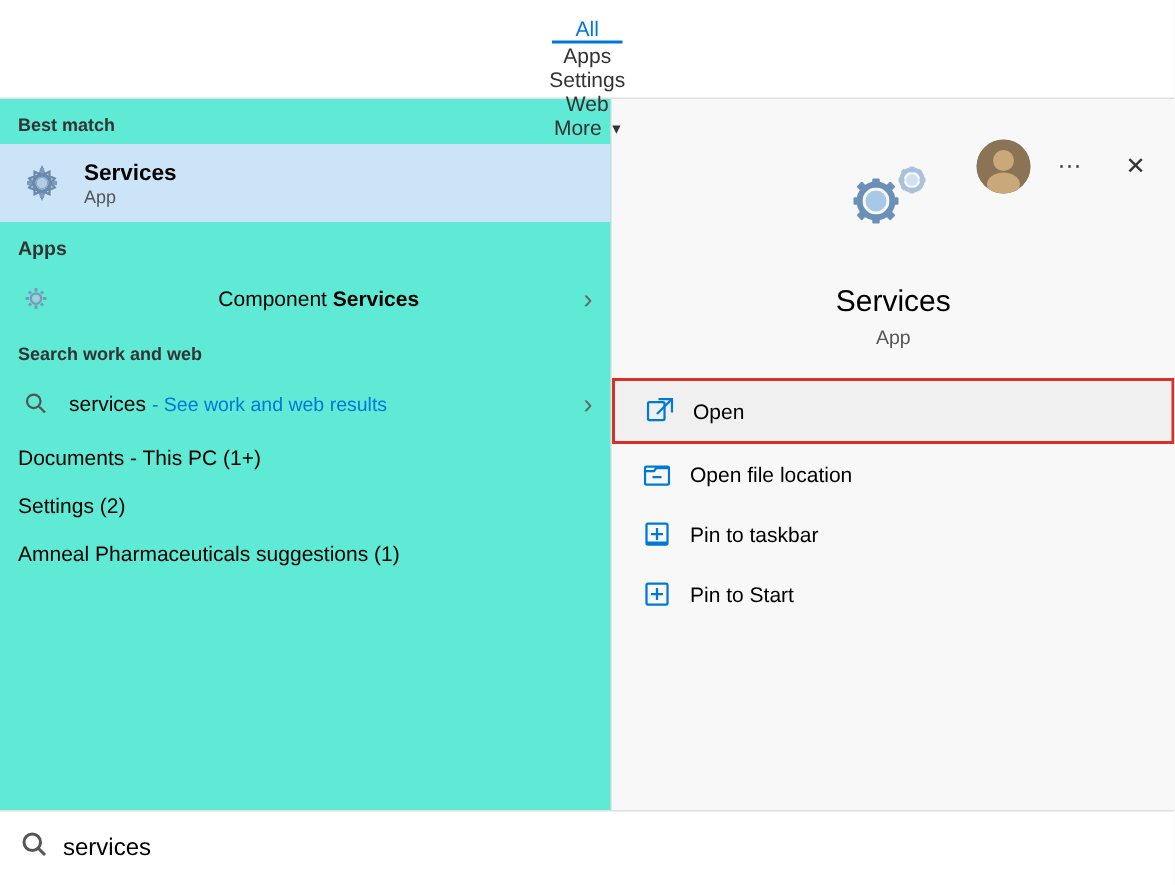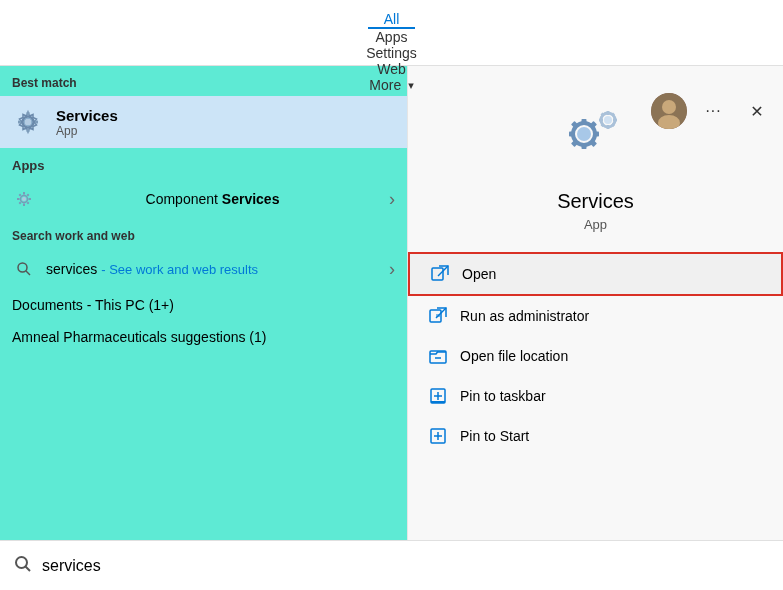--- a/index.html
+++ b/index.html
@@ -437,20 +437,23 @@
         <div class="search-item-text">
           <span>services</span> <span class="search-item-sub">- See work and web results</span>
         </div>
         <div class="list-item-chevron chevron-right"></div>
       </div>
 
       <div class="category-item">
         <span class="category-item-text">Documents - This PC (1+)</span>
       </div>
 
+      <div class="category-item">
+        <span class="category-item-text">Settings (2)</span>
+      </div>
 
 
       <div class="category-item">
         <span class="category-item-text">Amneal Pharmaceuticals suggestions (1)</span>
       </div>
 
     </div>
 
     <div class="right-panel">
 
@@ -497,31 +500,20 @@
           <div class="action-item-icon">
             <svg width="18" height="18" viewBox="0 0 18 18">
               <rect x="1" y="3" width="11" height="12" rx="1" fill="none" stroke="#0078d7" stroke-width="1.5"></rect>
               <polyline points="8,1 17,1 17,10" fill="none" stroke="#0078d7" stroke-width="1.5"></polyline>
               <line x1="7" y1="11" x2="17" y2="1" stroke="#0078d7" stroke-width="1.5"></line>
             </svg>
           </div>
           <span class="action-item-label">Open</span>
         </div>
 
-        <div class="action-item">
-          <div class="action-item-icon">
-            <svg width="18" height="18" viewBox="0 0 18 18">
-              <rect x="1" y="3" width="11" height="12" rx="1" fill="none" stroke="#0078d7" stroke-width="1.5"></rect>
-              <polyline points="8,1 17,1 17,10" fill="none" stroke="#0078d7" stroke-width="1.5"></polyline>
-              <line x1="7" y1="11" x2="17" y2="1" stroke="#0078d7" stroke-width="1.5"></line>
-              <rect x="7" y="7" width="4" height="3" rx="0.3" fill="#0078d7" opacity="0.5"></rect>
-            </svg>
-          </div>
-          <span class="action-item-label">Run as administrator</span>
-        </div>
 
         <div class="action-item">
           <div class="action-item-icon">
             <svg width="18" height="18" viewBox="0 0 18 18">
               <rect x="1" y="4" width="16" height="12" rx="1" fill="none" stroke="#0078d7" stroke-width="1.5"></rect>
               <path d="M1 7 L7 7 L8.5 5 L17 5" fill="none" stroke="#0078d7" stroke-width="1.5"></path>
               <line x1="6" y1="11" x2="12" y2="11" stroke="#0078d7" stroke-width="1.5"></line>
             </svg>
           </div>
           <span class="action-item-label">Open file location</span>

